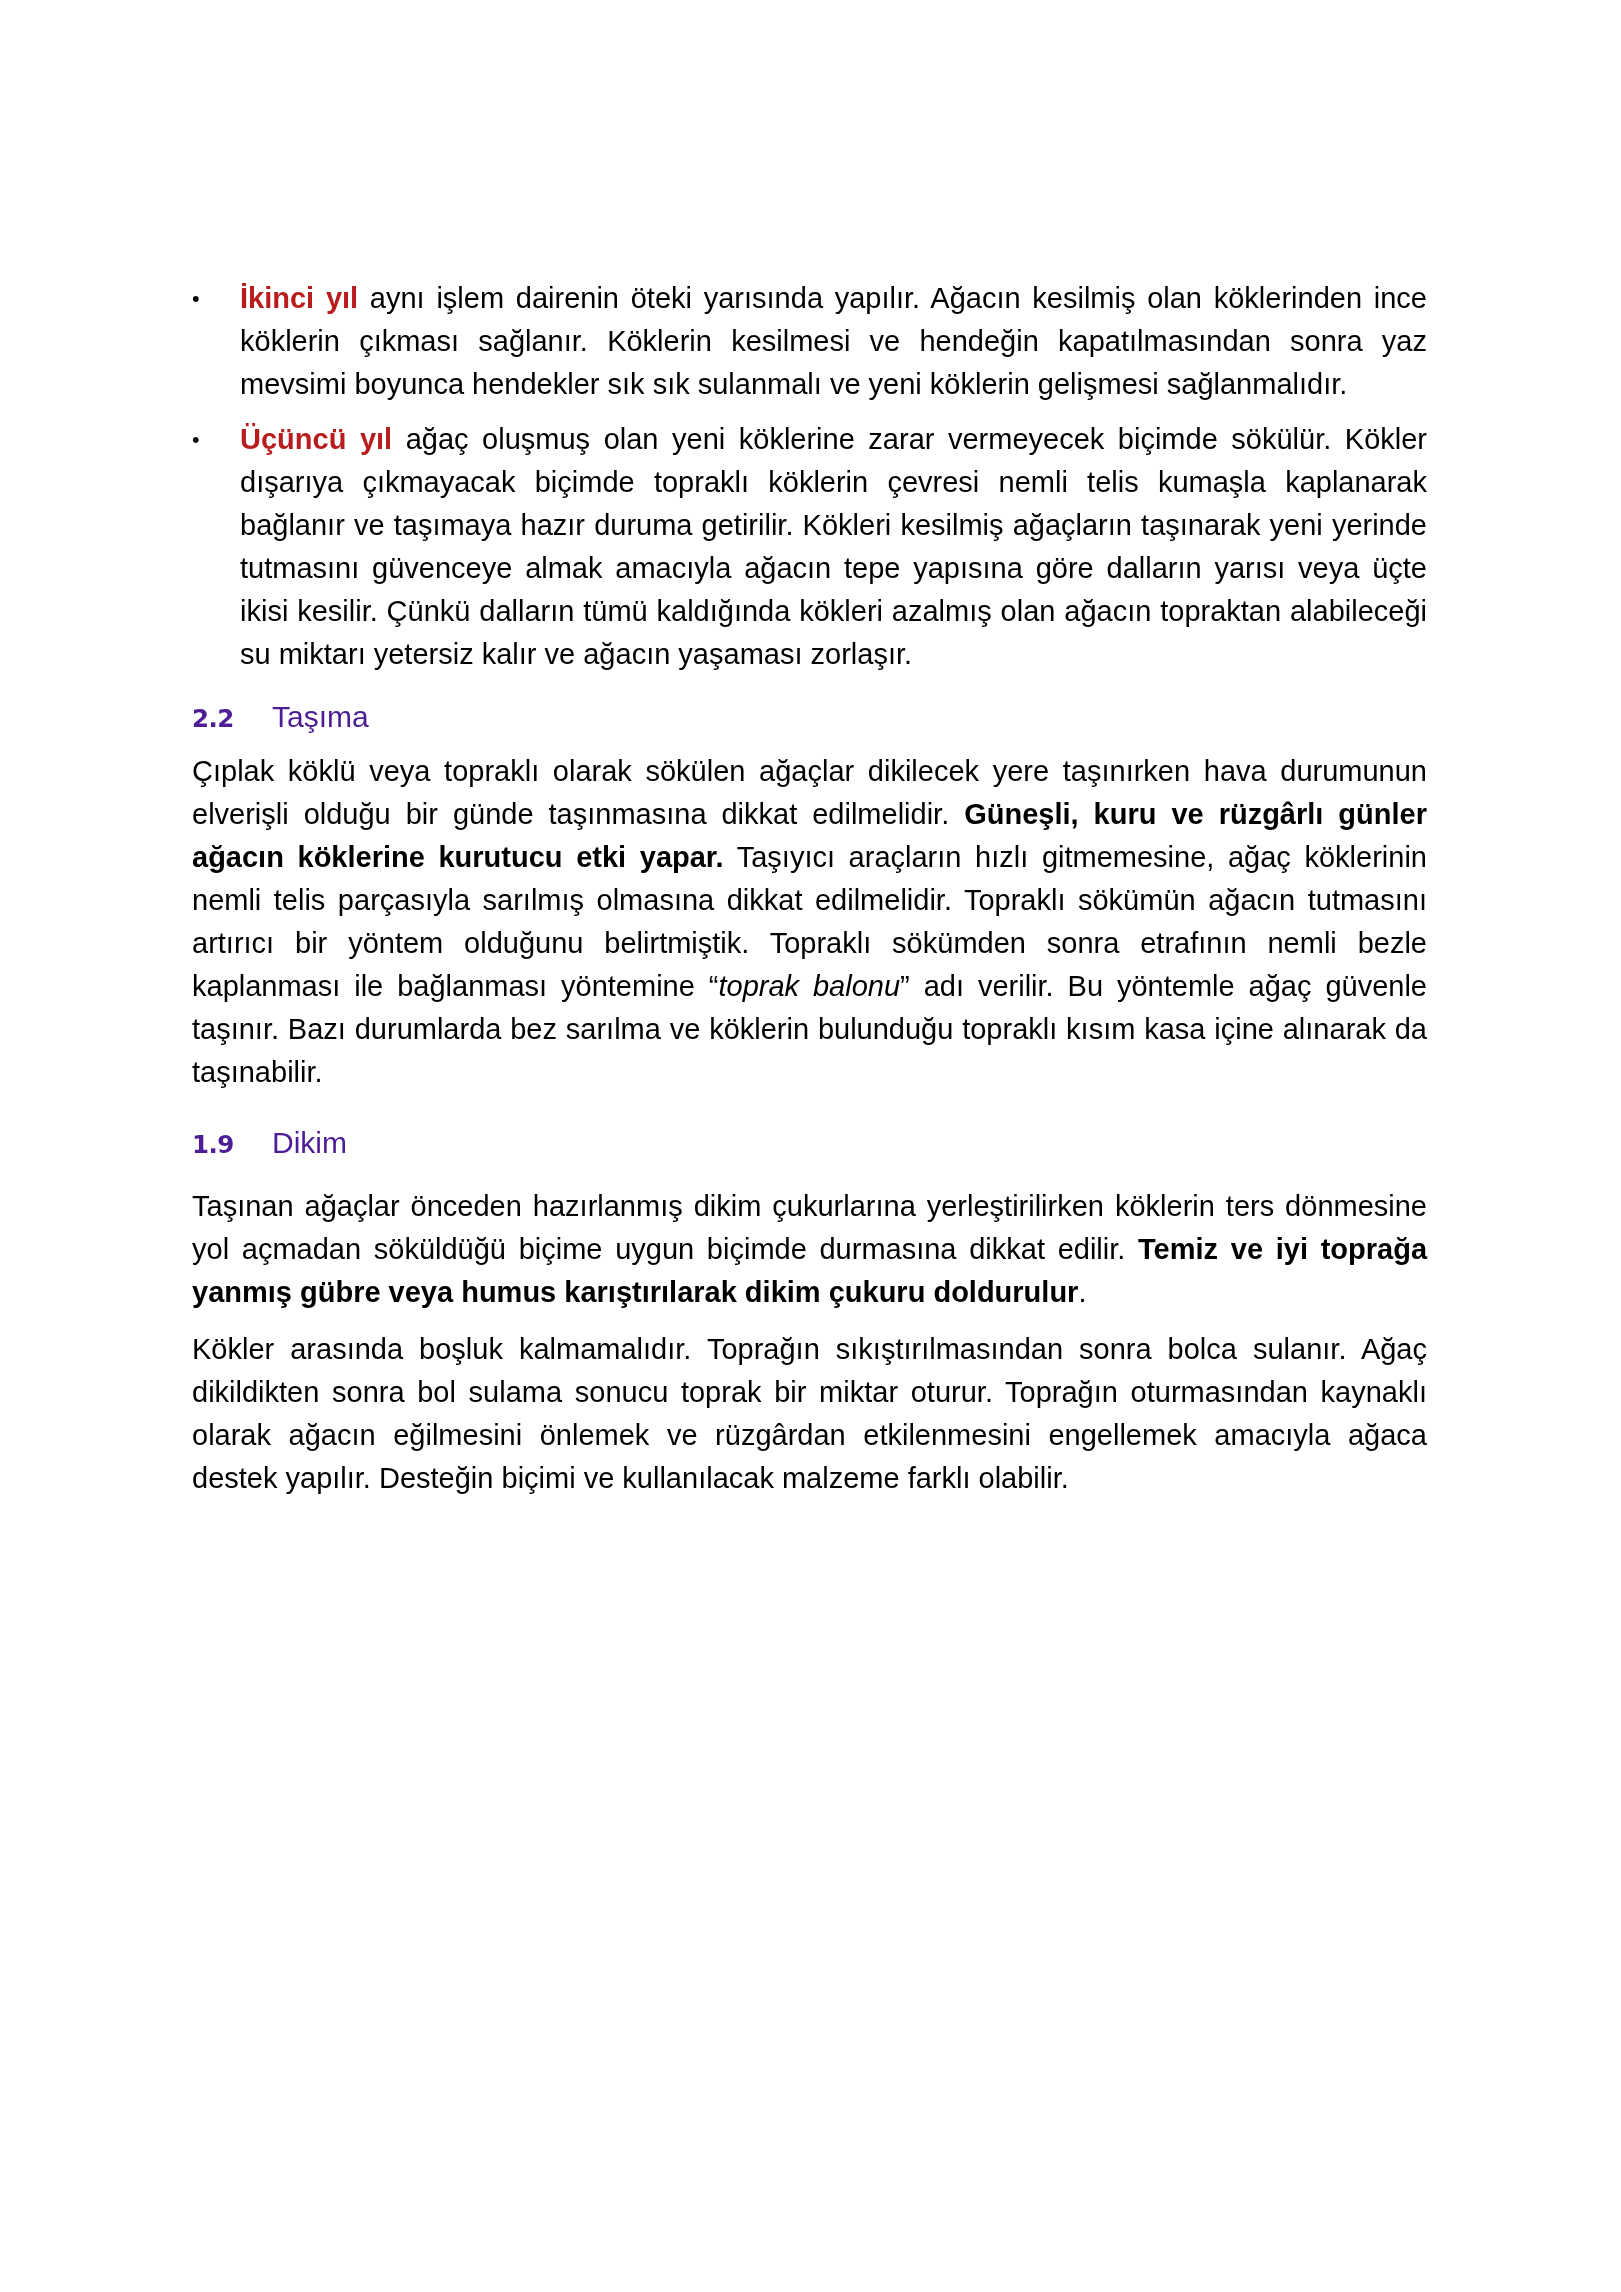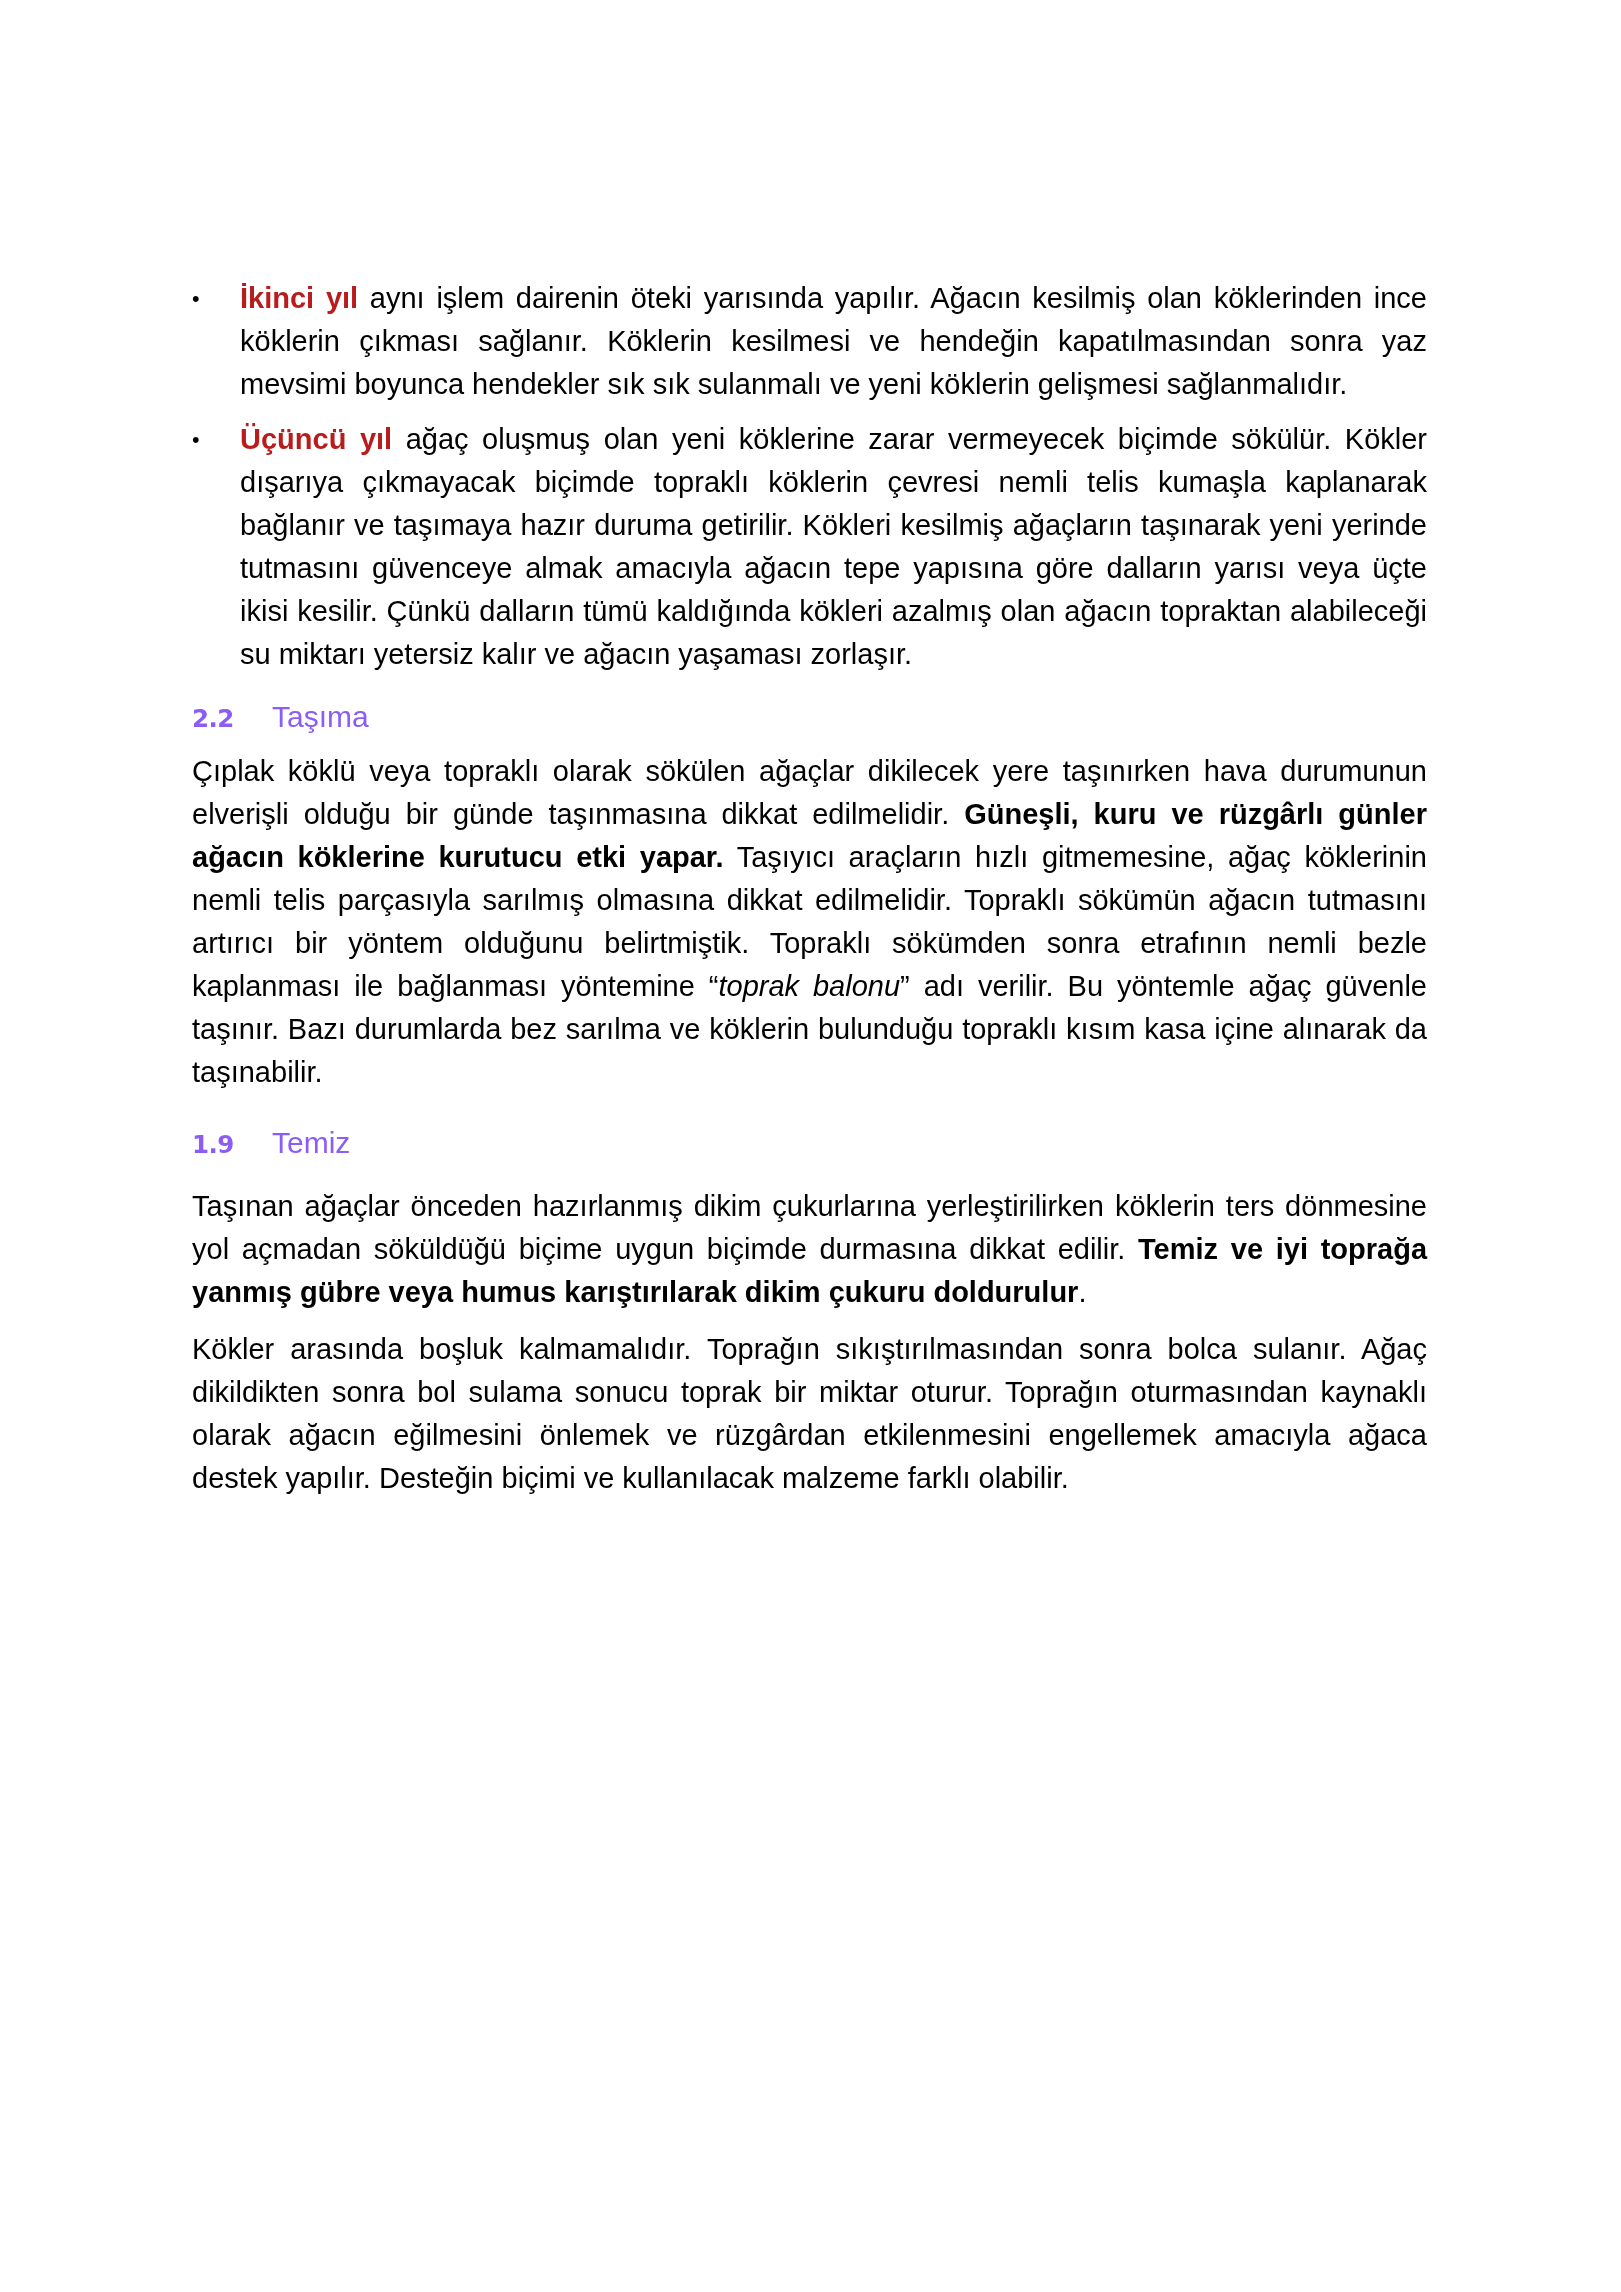--- a/index.html
+++ b/index.html
@@ -48,21 +48,21 @@
     font-size: 21.6px;
     line-height: 43px;
   }
   .red-bold {
     color: #b91c1c;
     font-weight: bold;
   }
   b, .bold { font-weight: bold; }
   i, .italic { font-style: italic; margin-top: 24px; }
   .heading {
-    color: #8b5cf6;
+    color: #4c1d95;
     margin: 0;
     font-weight: normal;
     line-height: 39px;
     height: 39px;
     white-space: nowrap;
   }
   .heading .num {
     display: inline-block;
     width: 80px;
     font-family: "DejaVu Sans", sans-serif;
@@ -95,21 +95,21 @@
     </li>
   </ul>
 
   <h2 class="heading h-22">
     <span class="num">2.2</span><span class="title">Taşıma</span>
   </h2>
 
   <p class="text p-22"><span>Çıplak köklü veya topraklı olarak sökülen ağaçlar dikilecek yere taşınırken hava durumunun elverişli olduğu bir günde taşınmasına dikkat edilmelidir. </span><b>Güneşli, kuru ve rüzgârlı günler ağacın köklerine kurutucu etki yapar.</b><span> Taşıyıcı araçların hızlı gitmemesine, ağaç köklerinin nemli telis parçasıyla sarılmış olmasına dikkat edilmelidir. Topraklı sökümün ağacın tutmasını artırıcı bir yöntem olduğunu belirtmiştik. Topraklı sökümden sonra etrafının nemli bezle kaplanması ile bağlanması yöntemine </span><span>“</span><i>toprak balonu</i><span>”</span><span> adı verilir. Bu yöntemle ağaç güvenle taşınır. Bazı durumlarda bez sarılma ve köklerin bulunduğu topraklı kısım kasa içine alınarak da taşınabilir.</span></p>
 
   <h2 class="heading h-23">
-    <span class="num">1.9</span><span class="title">Temiz</span>
+    <span class="num">1.9</span><span class="title">Dikim</span>
   </h2>
 
   <p class="text p-23"><span>Taşınan ağaçlar önceden hazırlanmış dikim çukurlarına yerleştirilirken köklerin ters dönmesine yol açmadan söküldüğü biçime uygun biçimde durmasına dikkat edilir. </span><b>Temiz ve iyi toprağa yanmış gübre veya humus karıştırılarak dikim çukuru doldurulur</b><span>.</span></p>
 
   <p class="text p-last">Kökler arasında boşluk kalmamalıdır. Toprağın sıkıştırılmasından sonra bolca sulanır. Ağaç dikildikten sonra bol sulama sonucu toprak bir miktar oturur. Toprağın oturmasından kaynaklı olarak ağacın eğilmesini önlemek ve rüzgârdan etkilenmesini engellemek amacıyla ağaca destek yapılır. Desteğin biçimi ve kullanılacak malzeme farklı olabilir.</p>
 
 </div>
 
 
 </body></html>

